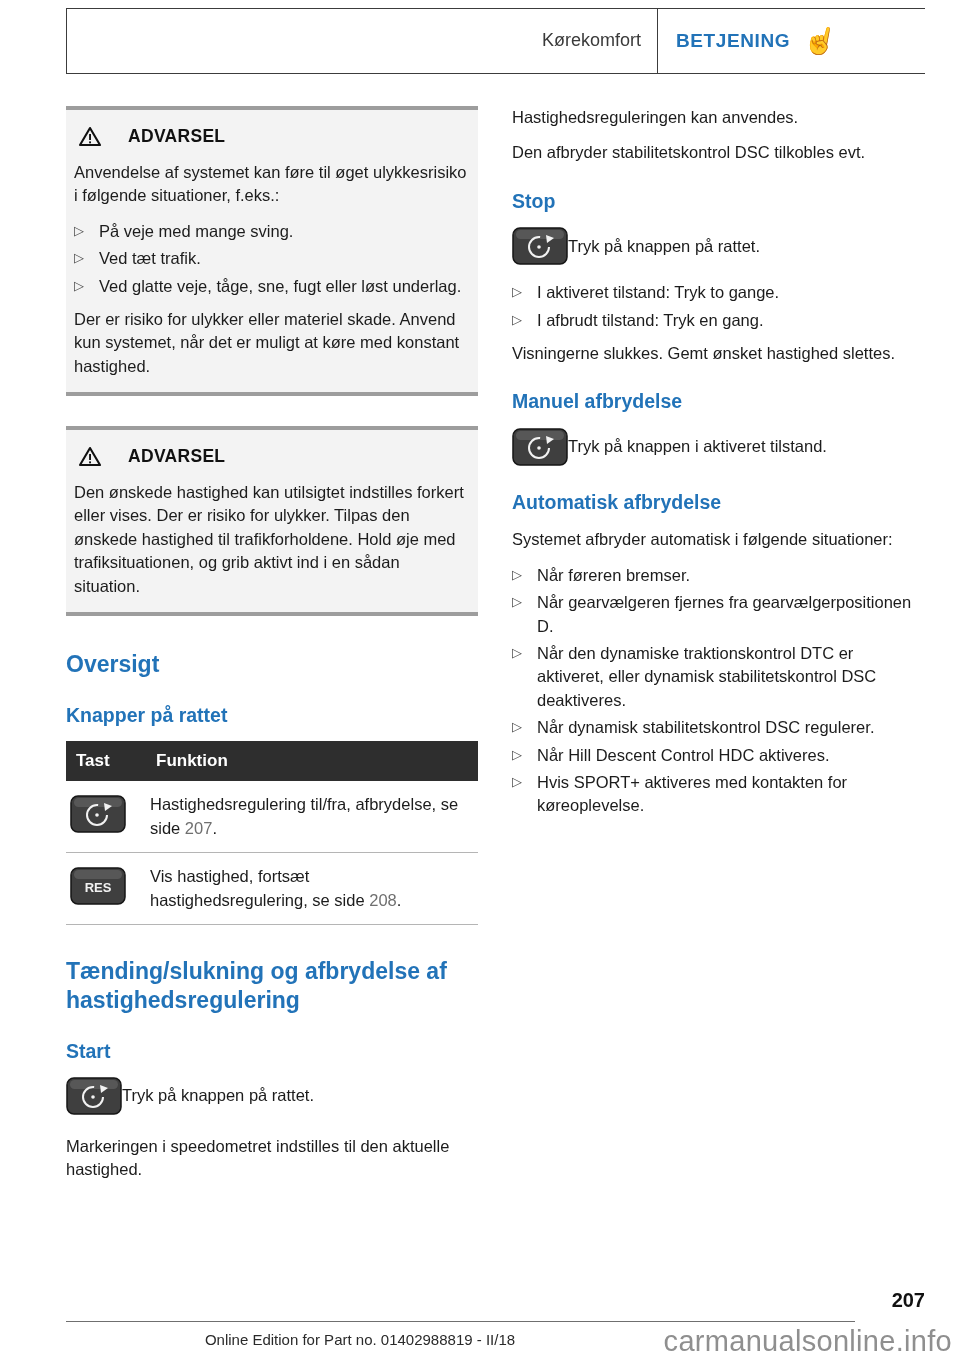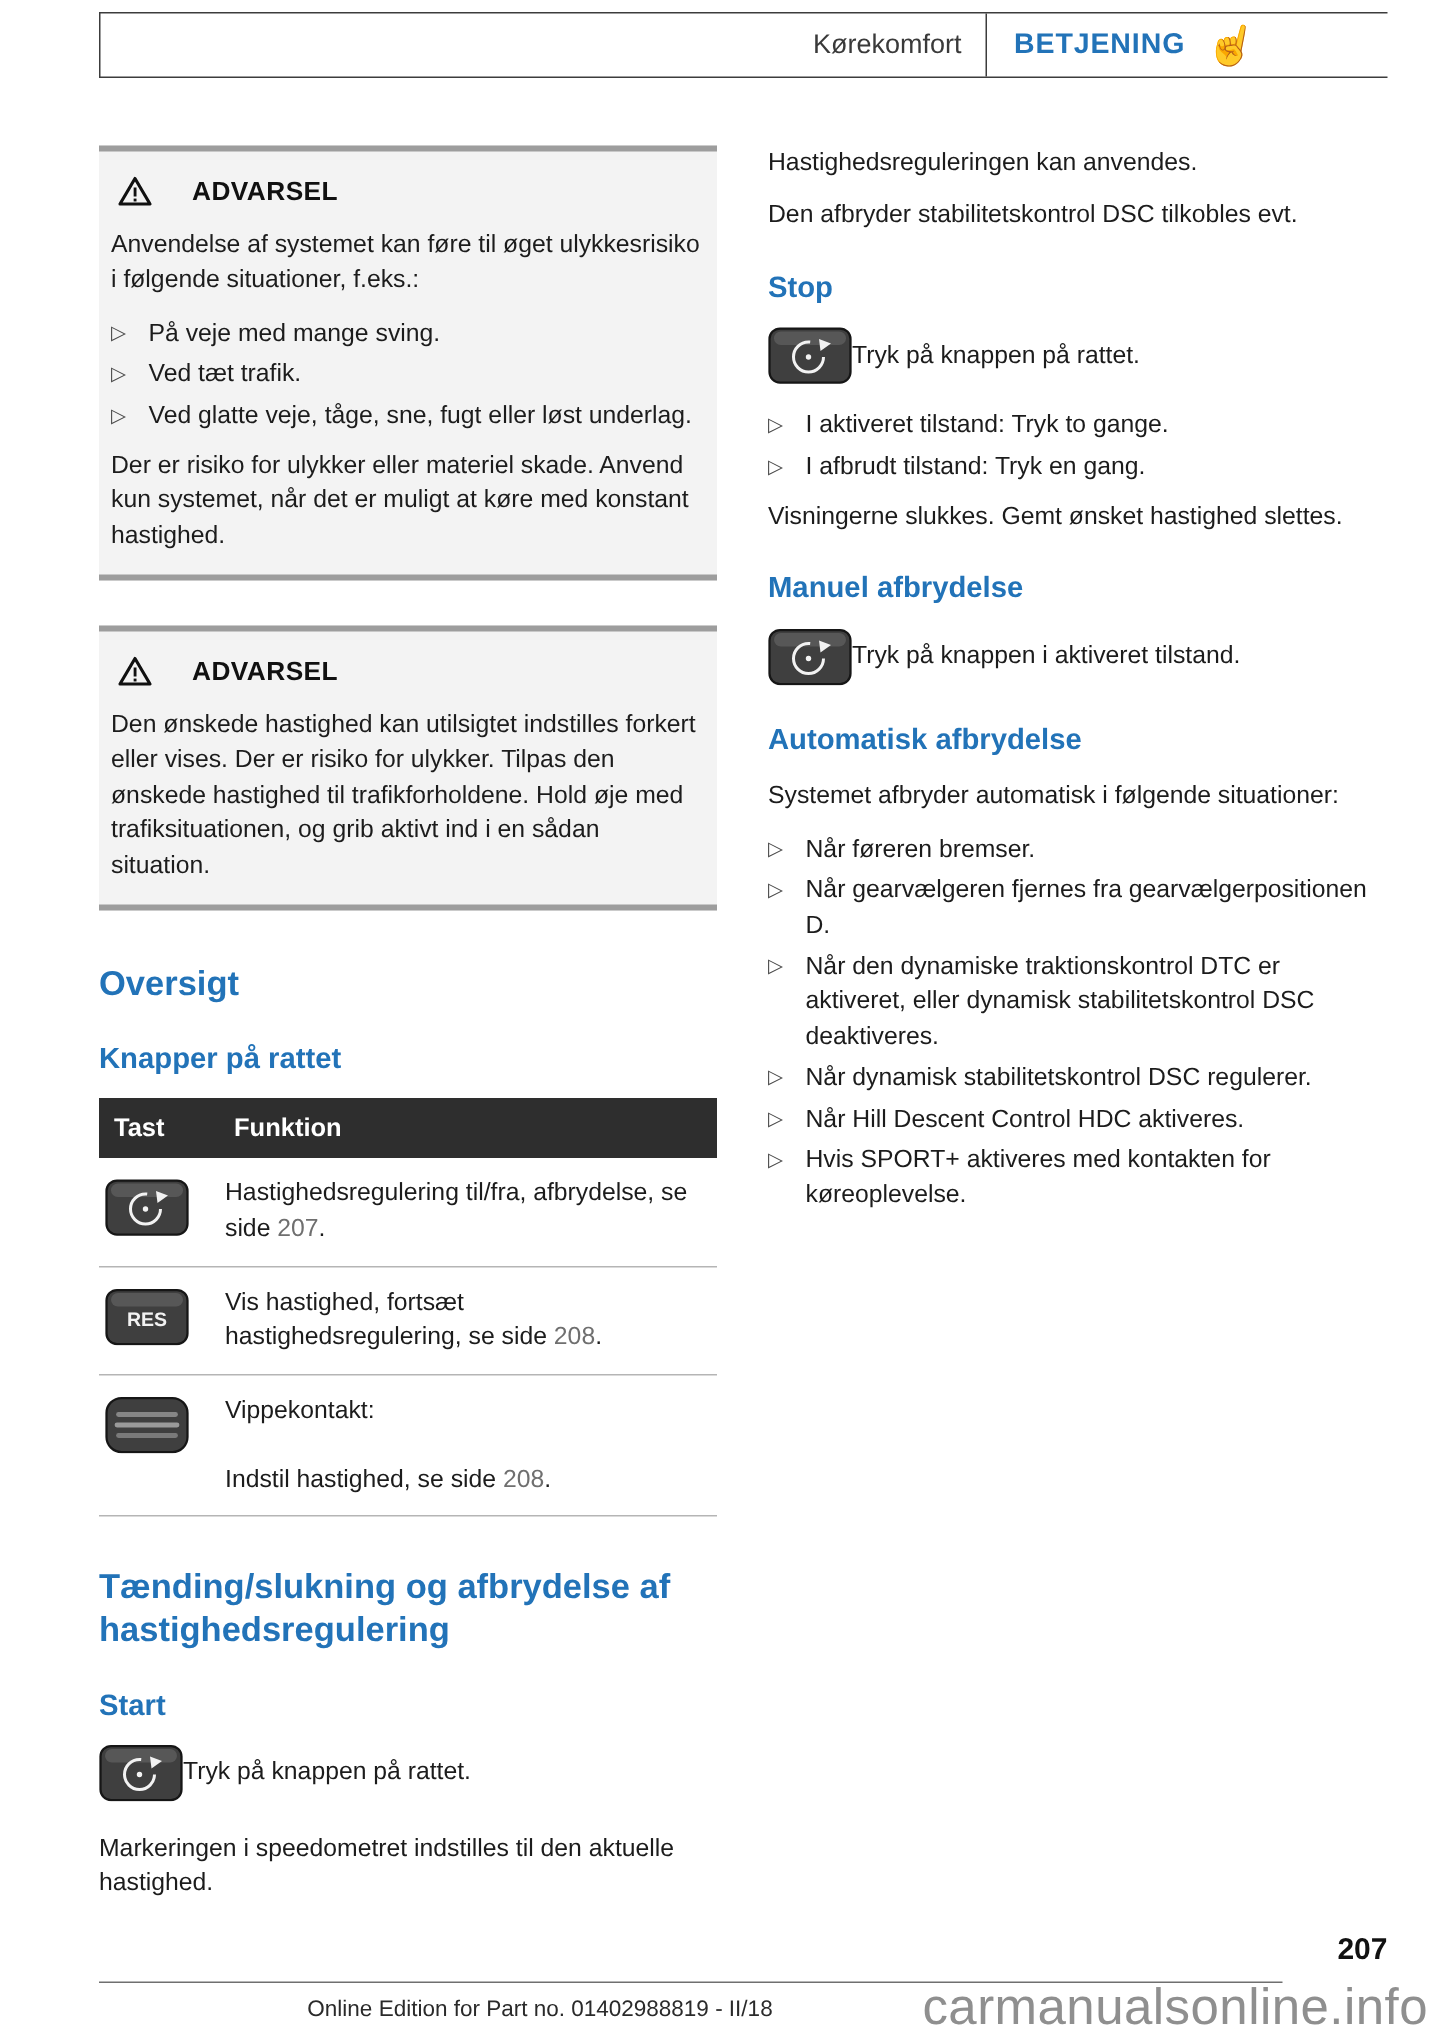--- a/index.html
+++ b/index.html
@@ -6,23 +6,23 @@
   html,body { background:#ffffff; }
   body {
     width:960px; height:1362px; position:relative; overflow:hidden;
     font-family:"Liberation Sans", sans-serif;
     font-size:16.5px; line-height:1.42; color:#1c1c1c;
   }
   .page { padding:8px 35px 0 66px; }
 
   
   .header {
-    display:flex; align-items:stretch; height:44px;
+    display:flex; align-items:stretch; height:66px;
     border-top:1.5px solid #3c3c3c; border-bottom:1.5px solid #3c3c3c; border-left:1.5px solid #3c3c3c;
-    margin-bottom:45px;
+    margin-bottom:32px;
   }
   .header-chapter {
     flex:1; display:flex; align-items:center; justify-content:flex-end;
     padding-right:16px; font-size:18px; color:#3a3a3a;
   }
   .header-section {
     display:flex; align-items:center; gap:14px;
     border-left:1.5px solid #3c3c3c; padding:0 6px 0 18px; min-width:268px;
   }
   .section-label {
@@ -84,21 +84,21 @@
   .footer-rule {
     position:absolute; left:66px; right:105px; bottom:40px;
     border-top:1.3px solid #6f6f6f; height:0;
   }
   .edition {
     position:absolute; left:0; right:240px; bottom:12px;
     text-align:center; font-size:15px; color:#2a2a2a;
   }
   .watermark {
     position:absolute; right:8px; bottom:0px;
-    font-size:34px; color:#8f8f8f; letter-spacing:.3px;
+    font-size:29px; color:#8f8f8f; letter-spacing:.3px;
   }
 </style>
 </head>
 <body>
 
 <div class="page">
 
   <div class="header">
     <div class="header-chapter">Kørekomfort</div>
     <div class="header-section">
@@ -178,36 +178,20 @@
               <span class="btn-icon">
                 <svg width="56" height="38" viewBox="0 0 56 38">
                   <rect x="1" y="1" width="54" height="36" rx="7" fill="#3f3f3f" stroke="#161616" stroke-width="1.5"></rect>
                   <rect x="4" y="3" width="48" height="9" rx="4.5" fill="#6f6f6f" opacity="0.5"></rect>
                   <text x="28" y="25" text-anchor="middle" fill="#f2f2f2" font-size="13" font-weight="bold" font-family="Liberation Sans, sans-serif">RES</text>
                 </svg>
               </span>
             </td>
             <td><span>Vis hastighed, fortsæt hastighedsregulering, se side </span><span class="pagelink">208</span><span>.</span></td>
           </tr>
-          <tr>
-            <td class="tast-cell">
-              <span class="btn-icon">
-                <svg width="56" height="38" viewBox="0 0 56 38">
-                  <rect x="1" y="1" width="54" height="36" rx="10" fill="#3f3f3f" stroke="#161616" stroke-width="1.5"></rect>
-                  <path d="M9 12 H47" stroke="#868686" stroke-width="3.2" stroke-linecap="round"></path>
-                  <path d="M8 19 H48" stroke="#9a9a9a" stroke-width="3.2" stroke-linecap="round"></path>
-                  <path d="M9 26 H47" stroke="#7a7a7a" stroke-width="3.2" stroke-linecap="round"></path>
-                </svg>
-              </span>
-            </td>
-            <td>
-              <div class="pre-line">Vippekontakt:</div>
-              <div><span>Indstil hastighed, se side </span><span class="pagelink">208</span><span>.</span></div>
-            </td>
-          </tr>
         </tbody>
       </table>
 
       <h2 class="h2">Tænding/slukning og afbrydelse af hastighedsregulering</h2>
 
       <h3 class="h3">Start</h3>
       <div class="action-row">
         <span class="btn-icon">
           <svg width="56" height="38" viewBox="0 0 56 38">
             <rect x="1" y="1" width="54" height="36" rx="7" fill="#3f3f3f" stroke="#161616" stroke-width="1.5"></rect>

